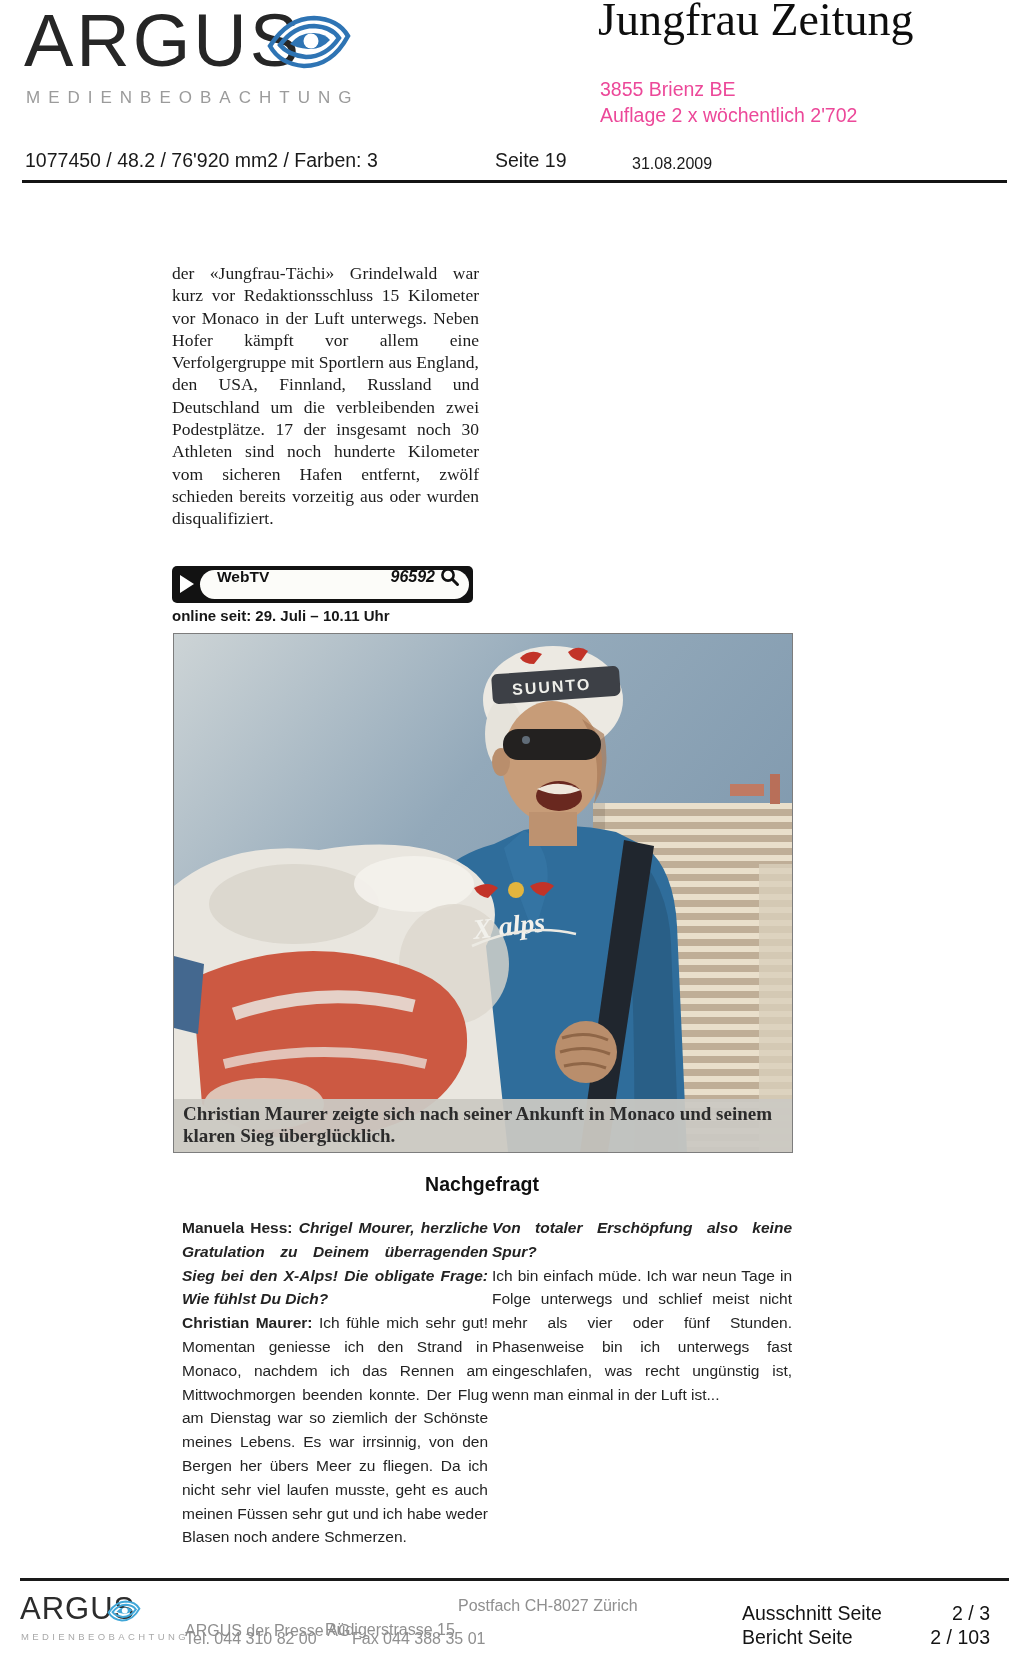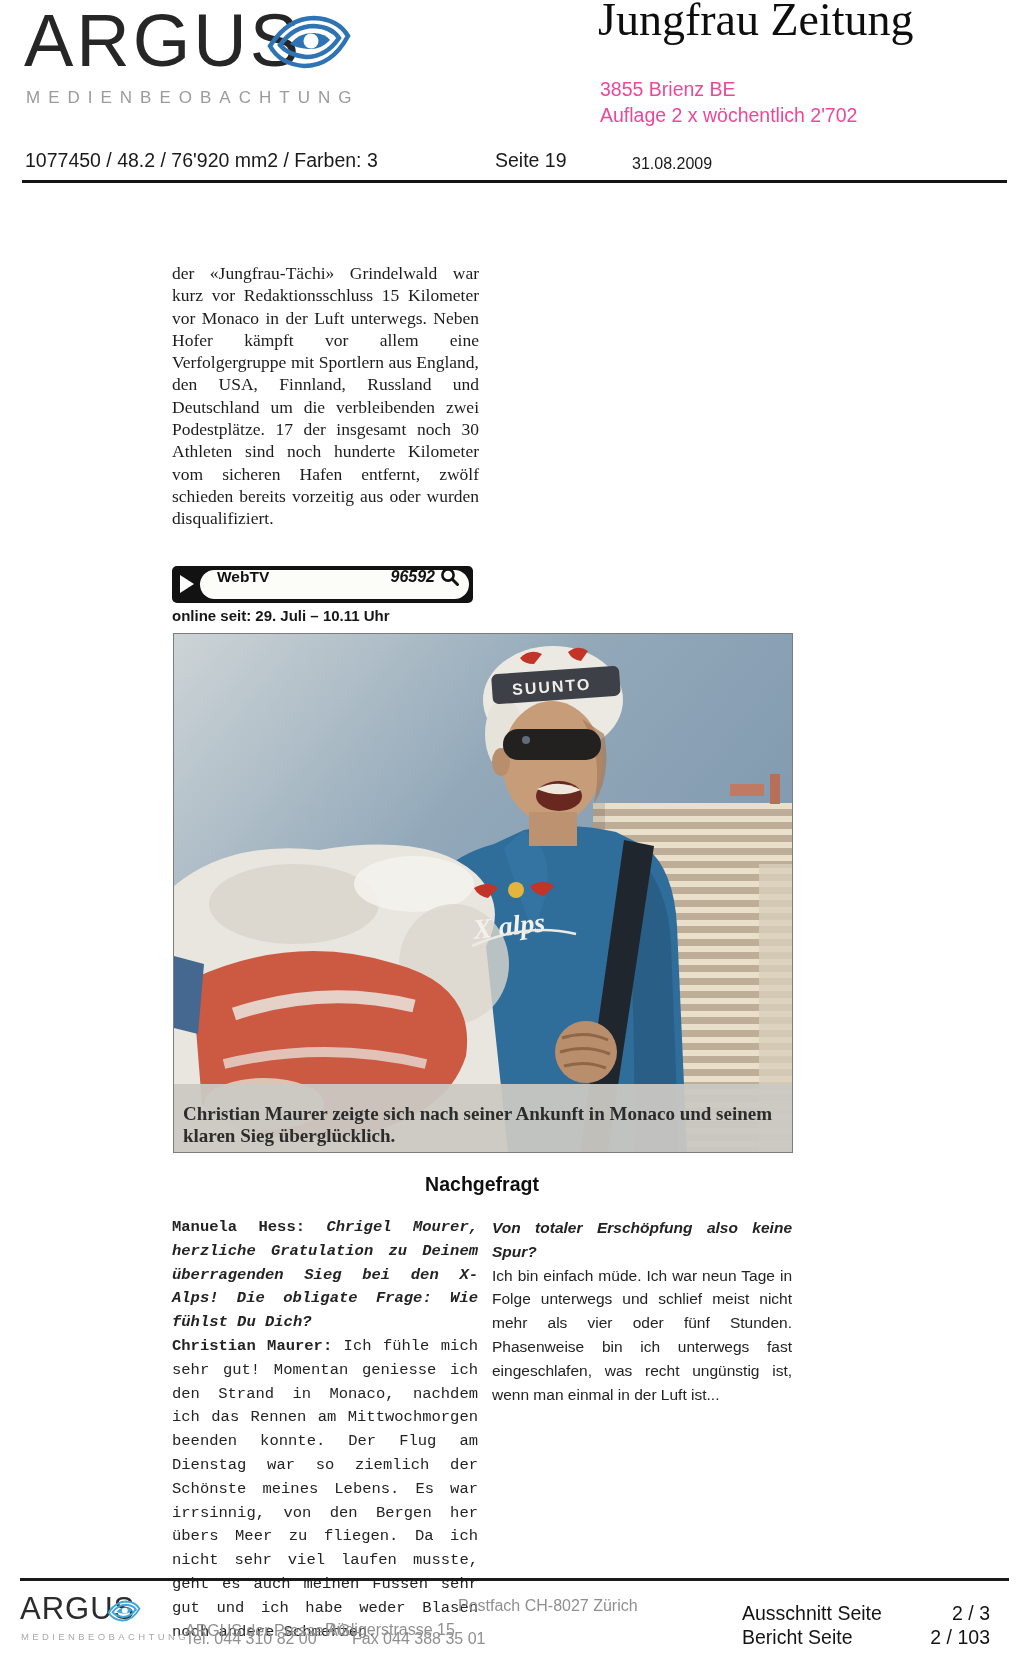--- a/index.html
+++ b/index.html
@@ -34,27 +34,27 @@
               border-radius:15px;display:flex;align-items:center;padding:0 9px 16px 17px;}
   .webtv-label{font-weight:700;font-size:15.5px;color:#111;}
   .webtv-code{margin-left:auto;font-weight:700;font-style:italic;font-size:16px;color:#111;}
   .webtv-mag{margin-left:5px;display:block;}
   .online-line{left:172px;top:607px;font-size:15px;font-weight:700;color:#161616;}
 
   
   .photo{left:174px;top:634px;width:618px;height:518px;outline:1px solid #7d7d7d;background:#9eb0bf;}
   .photo svg{position:absolute;left:0;top:0;}
   .photo-caption{position:absolute;left:0;right:0;bottom:0;z-index:3;background:rgba(203,201,194,0.94);
-                 padding:19px 9px 6px 9px;font-family:"Liberation Serif",serif;font-weight:700;
+                 padding:4px 9px 6px 9px;font-family:"Liberation Serif",serif;font-weight:700;
                  font-size:19px;line-height:21.5px;color:#2c2c2c;}
 
   
   .nachgefragt{left:172px;top:1173px;width:620px;text-align:center;font-weight:700;font-size:19.5px;color:#0f0f0f;}
   .iv{font-size:15.5px;line-height:23.8px;text-align:justify;color:#232323;}
-  .iv-left{left:172px;top:1216px;width:306px;font-family:Liberation Mono, monospace;}
+  .iv-left{left:182px;top:1216px;width:306px;}
   .iv-right{left:492px;top:1216px;width:300px;}
   .iv p{margin:0;}
   .iv-name{font-weight:700;}
   .iv-q{font-style:italic;font-weight:700;}
 
   
   .argus-ref{left:600px;top:1546px;width:357px;text-align:right;font-size:22px;color:#141414;}
   .rule-bottom{left:20px;top:1578px;width:989px;height:3px;background:#1a1a1a;}
   .f-argus-word{left:20px;top:1592px;font-size:31px;line-height:34px;letter-spacing:1px;color:#2c2c2c;}
   .f-argus-eye{left:107px;top:1598px;}

